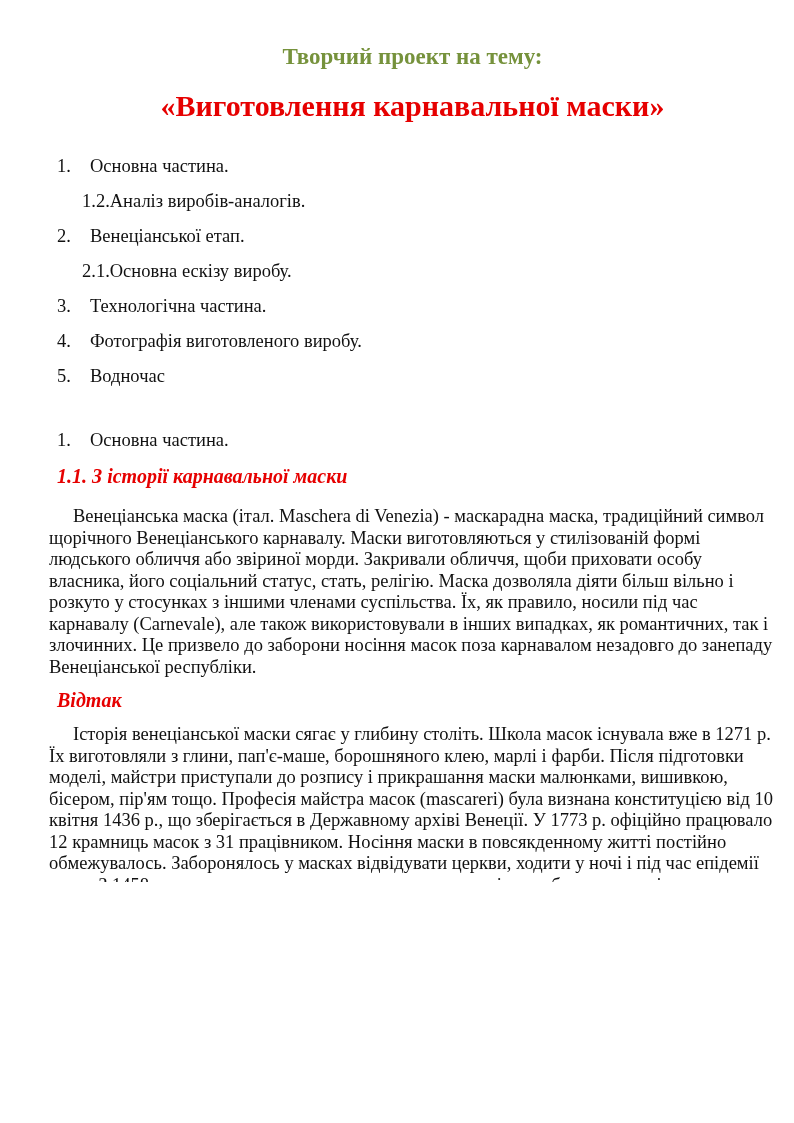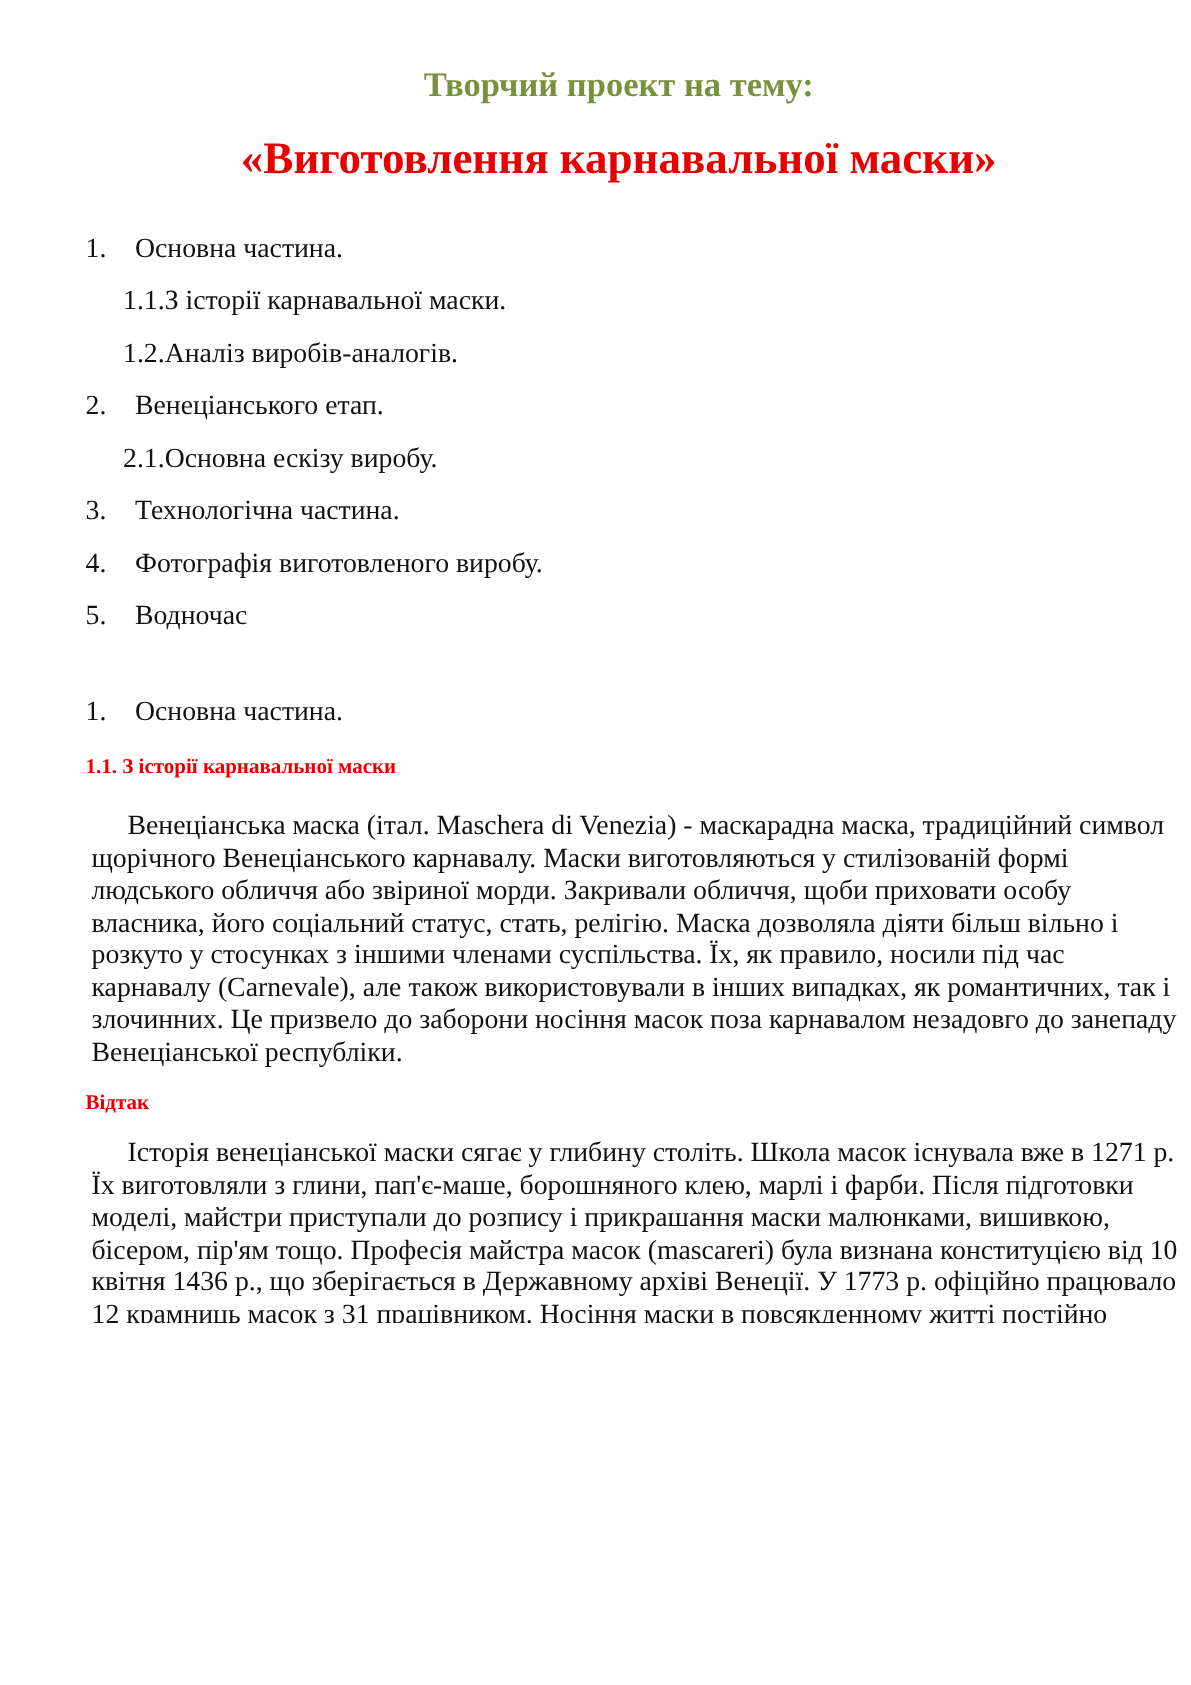--- a/index.html
+++ b/index.html
@@ -54,58 +54,56 @@
   .section-line {
     font-size: 18.5px;
     line-height: 21.5px;
     margin: 42px 0 0 8px;
   }
   .section-line .num {
     display: inline-block;
     min-width: 33px;
   }
   .red-heading {
-    font-size: 14px;
+    font-size: 20px;
     line-height: 23px;
     font-weight: bold;
+    font-style: italic;
     color: var(--red, #e60000);
     margin: 14px 0 0 8px;
   }
   .red-heading.history { margin-top: 11px; }
   .body-par {
     font-size: 18.5px;
     line-height: 21.5px;
     text-indent: 24px;
     width: 728px;
-    margin: 18px 0 0 12px;
+    margin: 18px 0 0 0;
     text-align: left;
   }
   .body-par.second { margin-top: 12px; }
 </style>
 </head>
 <body>
 
 <div class="page" style="--green: #76923C; --red: #e60000; color: rgb(17, 17, 17); background: rgb(255, 255, 255);">
 
   <div class="doc-title">Творчий проект на тему:</div>
 
   <div class="doc-subtitle">«Виготовлення карнавальної маски»</div>
 
   <div class="toc">
     <div class="toc-row lvl1">
       <span class="num">1.</span><span>Основна частина.</span>
     </div>
     <div class="toc-row lvl2">
-      <span class="num">1.1.</span><span>З історії карнавальної маски.</span>
-    </div>
-    <div class="toc-row lvl2">
       <span class="num">1.2.</span><span>Аналіз виробів-аналогів.</span>
     </div>
     <div class="toc-row lvl1">
-      <span class="num">2.</span><span>Венеціанського етап.</span>
+      <span class="num">2.</span><span>Венеціанської етап.</span>
     </div>
     <div class="toc-row lvl2">
       <span class="num">2.1.</span><span>Основна ескізу виробу.</span>
     </div>
     <div class="toc-row lvl1">
       <span class="num">3.</span><span>Технологічна частина.</span>
     </div>
     <div class="toc-row lvl1">
       <span class="num">4.</span><span>Фотографія виготовленого виробу.</span>
     </div>

